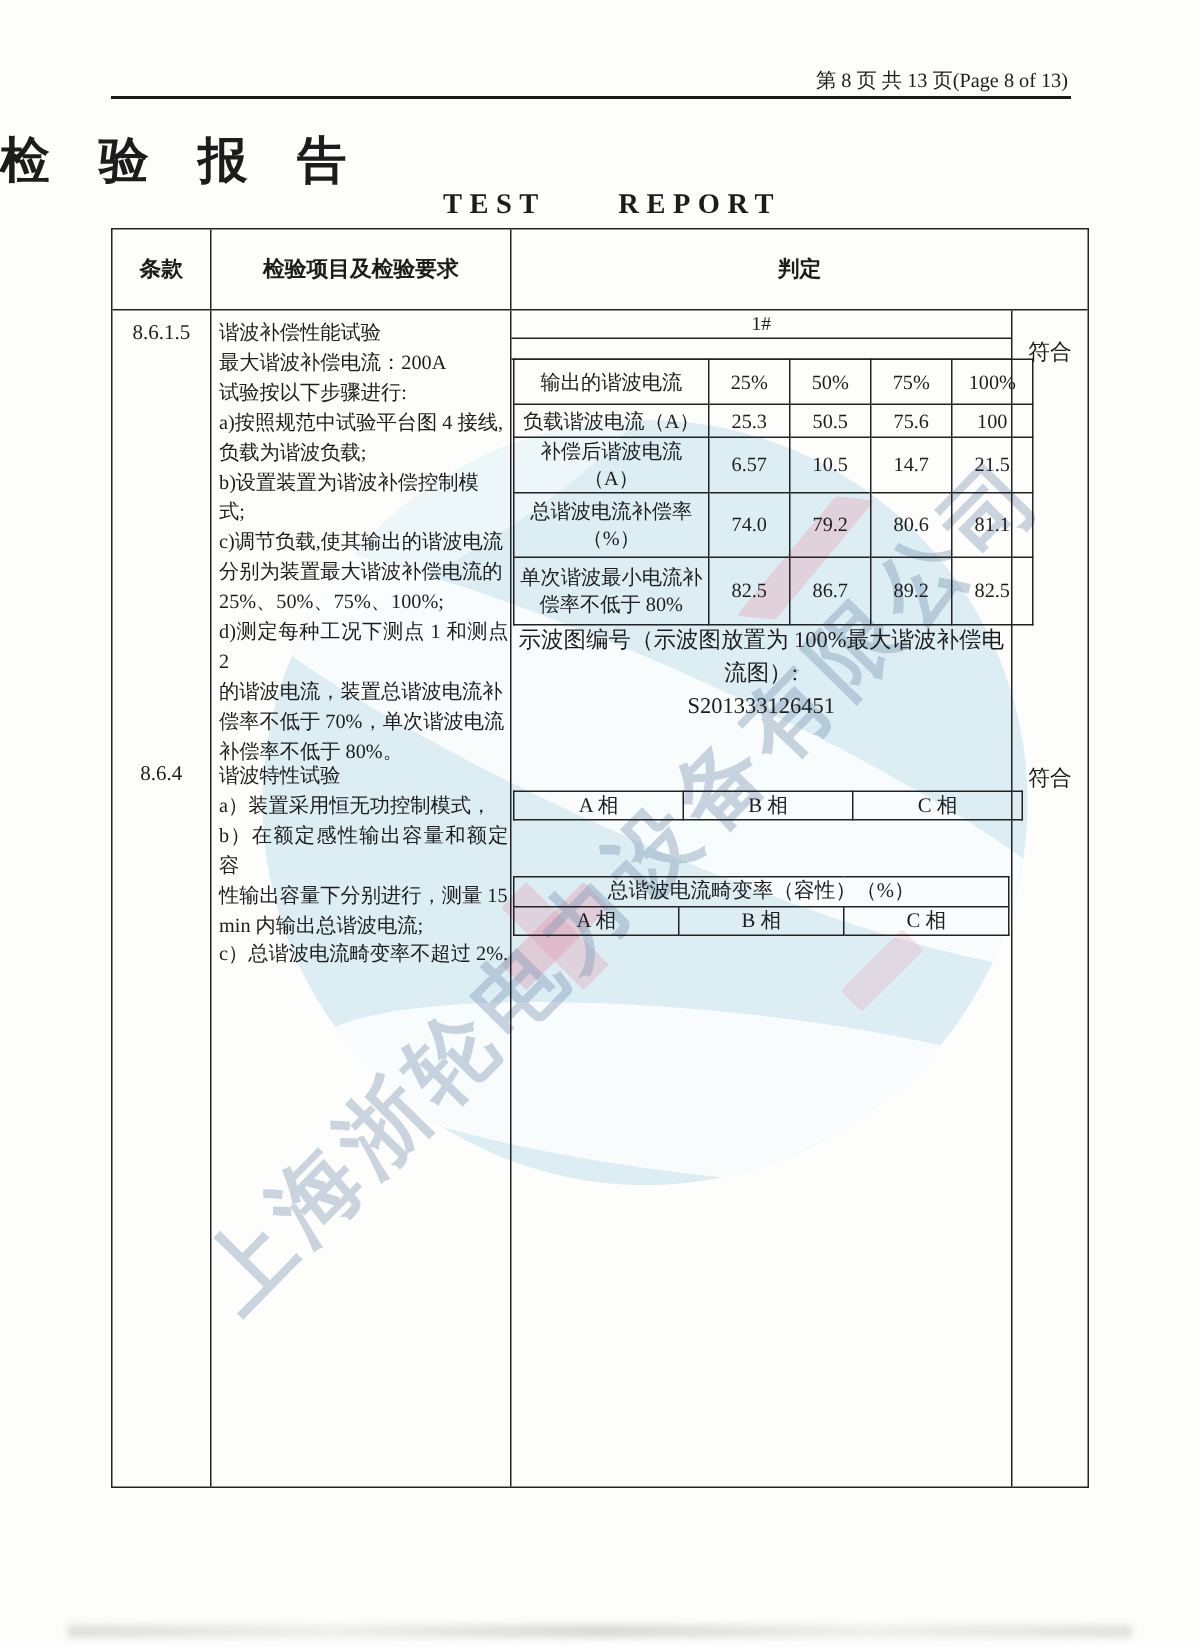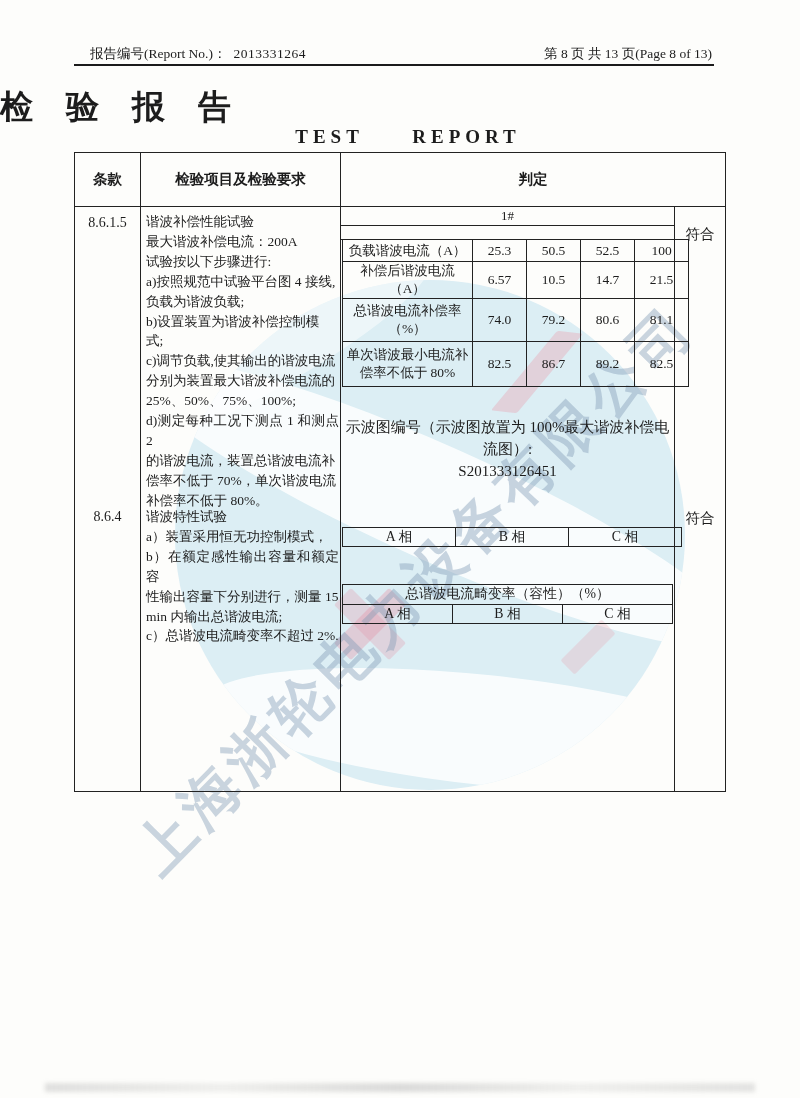--- a/index.html
+++ b/index.html
@@ -40,21 +40,21 @@
   .hdr-left{left:90px;}
   .hdr-right{right:88px;}
   .hdr-num{margin-left:7px;letter-spacing:.5px;}
   .top-rule{position:absolute;left:74px;top:64px;width:640px;height:2.4px;background:#1b1b1b;z-index:1;}
   
   .title-cn{position:absolute;left:0;right:0;top:85px;text-align:left;
     font-size:33px;font-weight:bold;z-index:1;}
   .title-en{position:absolute;left:0;right:0;top:126px;text-align:center;
     font-size:19px;font-weight:bold;letter-spacing:5px;white-space:pre;z-index:1;padding-left:16px;}
   
-  .main{position:absolute;left:74px;top:152px;width:652px;height:640px;
+  .main{position:absolute;left:74px;top:152px;width:652px;height:840px;
     border:1.6px solid #222;z-index:1;display:flex;flex-direction:column;box-sizing:border-box;}
   .main-header{display:flex;height:53px;border-bottom:1.3px solid #222;flex:none;}
   .hc{display:flex;align-items:center;justify-content:center;
     font-weight:bold;font-size:14.5px;box-sizing:border-box;}
   .bR{border-right:1.3px solid #222;}
   .w-clause{width:66px;flex:none;}
   .w-item{width:200px;flex:none;}
   .w-result{width:334px;flex:none;}
   .w-verdict{flex:1;}
   .main-body{flex:1;display:flex;}
@@ -98,21 +98,20 @@
       <div class="wm-swoosh sw2"></div>
       <div class="wm-swoosh sw3"></div>
     </div>
     <div class="wm-accent a1"></div>
     <div class="wm-accent a2"></div>
     <div class="wm-accent a3"></div>
     <div class="wm-accent a4"></div>
     <div class="wm-text">上海浙轮电力设备有限公司</div>
   </div>
 
-  <div class="hdr hdr-left"><span>报告编号(Report No.)：</span><span class="hdr-num">2013331264</span></div>
   <div class="hdr hdr-right">第 8 页 共 13 页(Page 8 of 13)</div>
   <div class="top-rule"></div>
 
   <div class="title-cn">检　验　报　告</div>
   <div class="title-en">TEST     REPORT</div>
 
   <div class="main">
     <div class="main-header">
       <div class="hc bR w-clause">条款</div>
       <div class="hc bR w-item">检验项目及检验要求</div>
@@ -148,25 +147,32 @@
 min 内输出总谐波电流;
 c）总谐波电流畸变率不超过 2%.</div>
       </div>
 
       <div class="bodycol w-result bR">
         <div class="res-band band1">1#</div>
         <div class="res-band band2"></div>
 
         <table class="ntbl tbl1">
           <tbody>
+              <tr class="h30">
+            <td class="lab">输出的谐波电流</td>
+            <td class="val">25%</td>
+            <td class="val">50%</td>
+            <td class="val">75%</td>
+            <td class="val">100%</td>
+          </tr>
           <tr class="h22">
             <td class="lab">负载谐波电流（A）</td>
             <td class="val">25.3</td>
             <td class="val">50.5</td>
-            <td class="val">52.5</td>
+            <td class="val">75.6</td>
             <td class="val">100</td>
           </tr>
           <tr class="h22">
             <td class="lab">补偿后谐波电流（A）</td>
             <td class="val">6.57</td>
             <td class="val">10.5</td>
             <td class="val">14.7</td>
             <td class="val">21.5</td>
           </tr>
           <tr class="h43">

